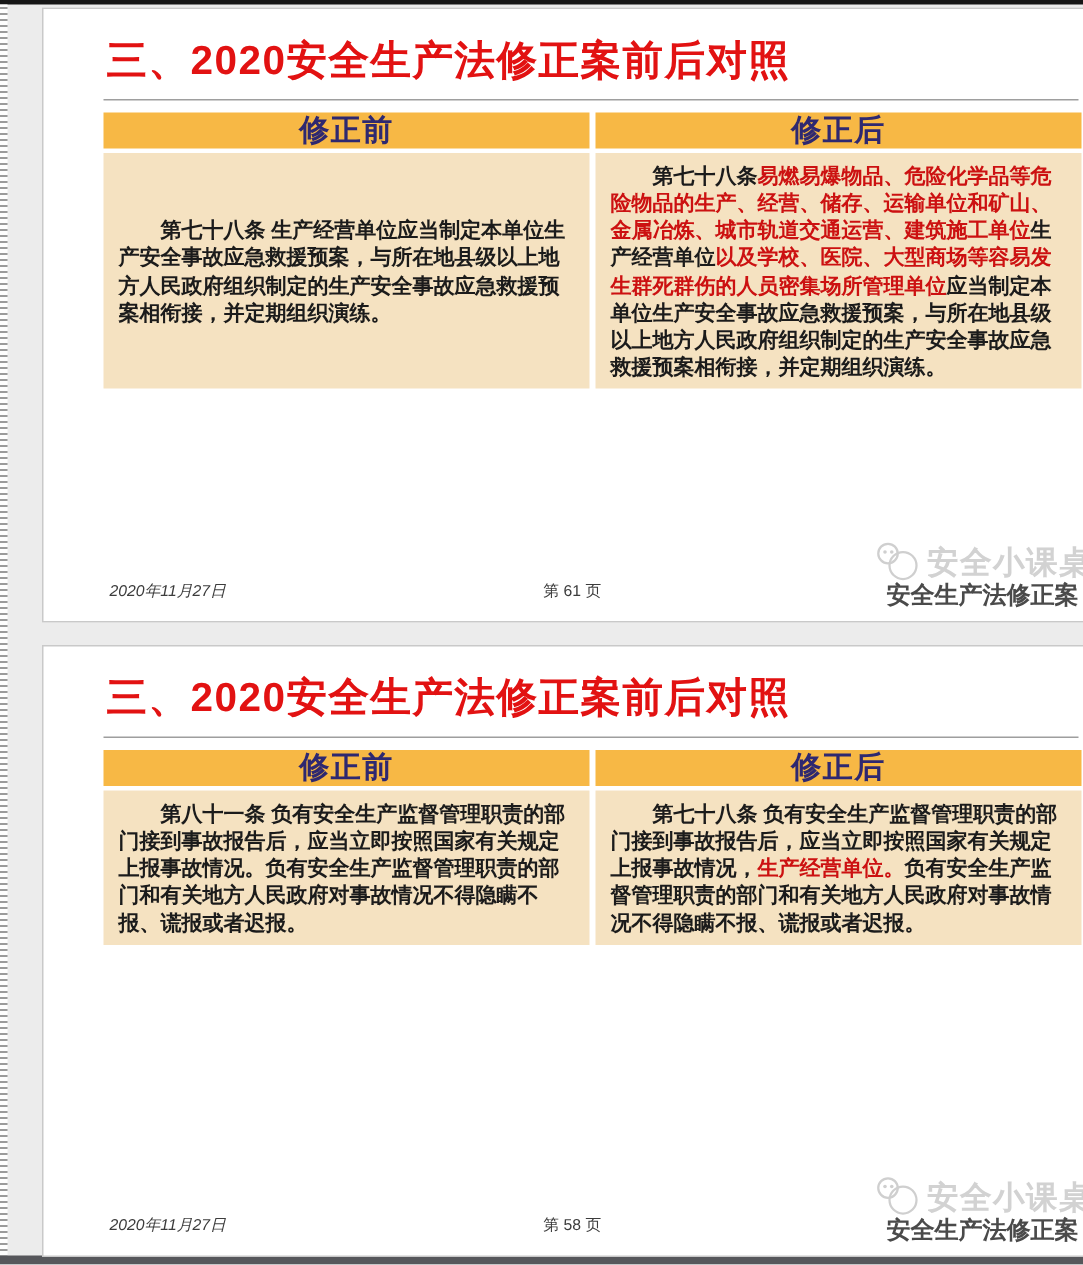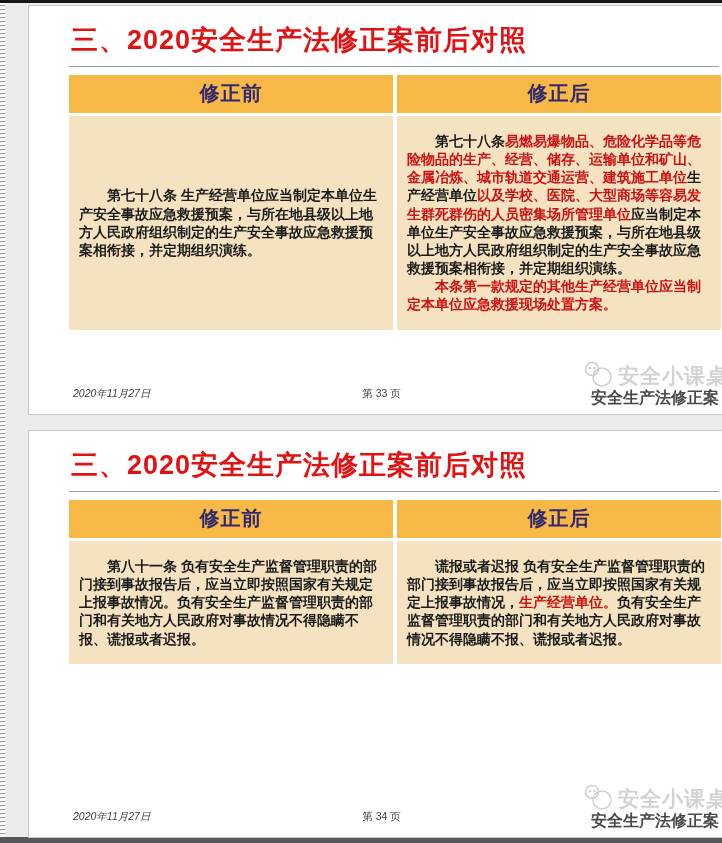--- a/index.html
+++ b/index.html
@@ -26,26 +26,26 @@
     font-size:27px;font-weight:bold;color:#e21212;
     line-height:1.25;margin:2px 0 8px 2px;letter-spacing:1px;
   }
   .title-divider{height:1px;background:#9e9e9e;margin:0 2px 8px 0;}
   .cmp-table{
     display:grid;grid-template-columns:1fr 1fr;
     column-gap:4px;row-gap:3px;
   }
   .th{
     background:#f7b845;color:#2e2870;font-weight:bold;font-size:20px;
-    height:38px;display:flex;align-items:center;justify-content:center;
+    height:24px;display:flex;align-items:center;justify-content:center;
     letter-spacing:1px;
   }
   .td{
     background:#f5e2c1;color:#1b1b1b;font-size:14px;line-height:1.3;
-    padding:16px 10px;display:flex;flex-direction:column;justify-content:center;
+    padding:6px 10px;display:flex;flex-direction:column;justify-content:center;
     font-weight:600;
   }
   .para{text-indent:2em;}
   .run-k{color:#1b1b1b;}
   .run-r{color:#cc1111;font-weight:700;}
   .footer-date{position:absolute;left:44px;bottom:13px;font-size:10.5px;color:#3c3c3c;font-style:italic;}
   .footer-page{position:absolute;left:50%;transform:translateX(-50%);bottom:13px;font-size:10.5px;color:#3c3c3c;}
   .brand{position:absolute;right:6px;bottom:7px;text-align:center;line-height:1.1;}
   .brand-top{display:flex;align-items:center;justify-content:flex-end;}
   .brand-name{font-size:21px;font-weight:700;color:#d2d2d2;letter-spacing:1px;}
@@ -64,26 +64,25 @@
     <div class="slide-title">三、2020安全生产法修正案前后对照</div>
     <div class="title-divider"></div>
     <div class="cmp-table">
       <div class="th">修正前</div>
       <div class="th">修正后</div>
       <div class="td">
           <div class="para"><span class="run-k">第七十八条  生产经营单位应当制定本单位生产安全事故应急救援预案，与所在地县级以上地方人民政府组织制定的生产安全事故应急救援预案相衔接，并定期组织演练。</span></div>
         </div>
       <div class="td">
           <div class="para"><span class="run-k">第七十八条</span><span class="run-r">易燃易爆物品、危险化学品等危险物品的生产、经营、储存、运输单位和矿山、金属冶炼、城市轨道交通运营、建筑施工单位</span><span class="run-k">生产经营单位</span><span class="run-r">以及学校、医院、大型商场等容易发生群死群伤的人员密集场所管理单位</span><span class="run-k">应当制定本单位生产安全事故应急救援预案，与所在地县级以上地方人民政府组织制定的生产安全事故应急救援预案相衔接，并定期组织演练。</span></div>
-          <div class="para"><span class="run-r">本条第一款规定的其他生产经营单位应当制定本单位应急救援现场处置方案。</span></div>
         </div>
     </div>
   </div>
   <div class="footer-date">2020年11月27日</div>
-  <div class="footer-page">第 33 页</div>
+  <div class="footer-page">第 61 页</div>
   <div class="brand">
     <div class="brand-top">
       <svg class="mascot" viewBox="0 0 34 30">
         <circle cx="10" cy="9" r="6.5" fill="none" stroke="#cfcfcf" stroke-width="1.5"></circle>
         <circle cx="20" cy="17" r="9" fill="none" stroke="#cfcfcf" stroke-width="1.5"></circle>
         <circle cx="8" cy="8" r="1.2" fill="#cfcfcf"></circle>
         <circle cx="12.5" cy="8" r="1.2" fill="#cfcfcf"></circle>
       </svg>
       <span class="brand-name">安全小课桌</span>
     </div>
@@ -95,26 +94,26 @@
   <div class="slide-inner">
     <div class="slide-title">三、2020安全生产法修正案前后对照</div>
     <div class="title-divider"></div>
     <div class="cmp-table">
       <div class="th">修正前</div>
       <div class="th">修正后</div>
       <div class="td">
           <div class="para"><span class="run-k">第八十一条  负有安全生产监督管理职责的部门接到事故报告后，应当立即按照国家有关规定上报事故情况。负有安全生产监督管理职责的部门和有关地方人民政府对事故情况不得隐瞒不报、谎报或者迟报。</span></div>
         </div>
       <div class="td">
-          <div class="para"><span class="run-k">谎报或者迟报  负有安全生产监督管理职责的部门接到事故报告后，应当立即按照国家有关规定上报事故情况，</span><span class="run-r">生产经营单位。</span><span class="run-k">负有安全生产监督管理职责的部门和有关地方人民政府对事故情况不得隐瞒不报、谎报或者迟报。</span></div>
+          <div class="para"><span class="run-k">第七十八条  负有安全生产监督管理职责的部门接到事故报告后，应当立即按照国家有关规定上报事故情况，</span><span class="run-r">生产经营单位。</span><span class="run-k">负有安全生产监督管理职责的部门和有关地方人民政府对事故情况不得隐瞒不报、谎报或者迟报。</span></div>
         </div>
     </div>
   </div>
   <div class="footer-date">2020年11月27日</div>
-  <div class="footer-page">第 34 页</div>
+  <div class="footer-page">第 58 页</div>
   <div class="brand">
     <div class="brand-top">
       <svg class="mascot" viewBox="0 0 34 30">
         <circle cx="10" cy="9" r="6.5" fill="none" stroke="#cfcfcf" stroke-width="1.5"></circle>
         <circle cx="20" cy="17" r="9" fill="none" stroke="#cfcfcf" stroke-width="1.5"></circle>
         <circle cx="8" cy="8" r="1.2" fill="#cfcfcf"></circle>
         <circle cx="12.5" cy="8" r="1.2" fill="#cfcfcf"></circle>
       </svg>
       <span class="brand-name">安全小课桌</span>
     </div>

